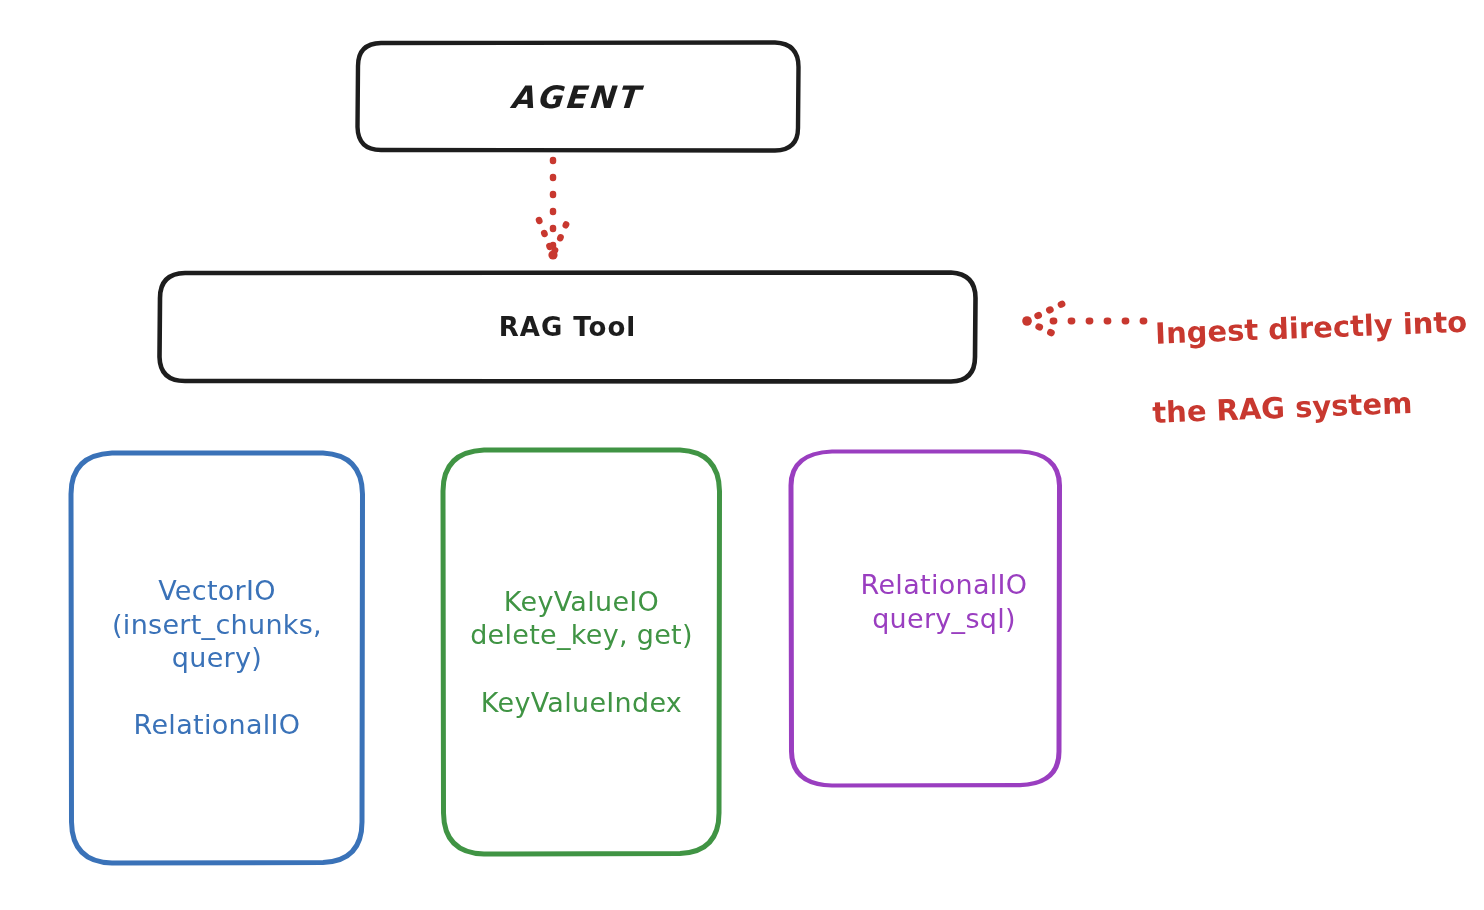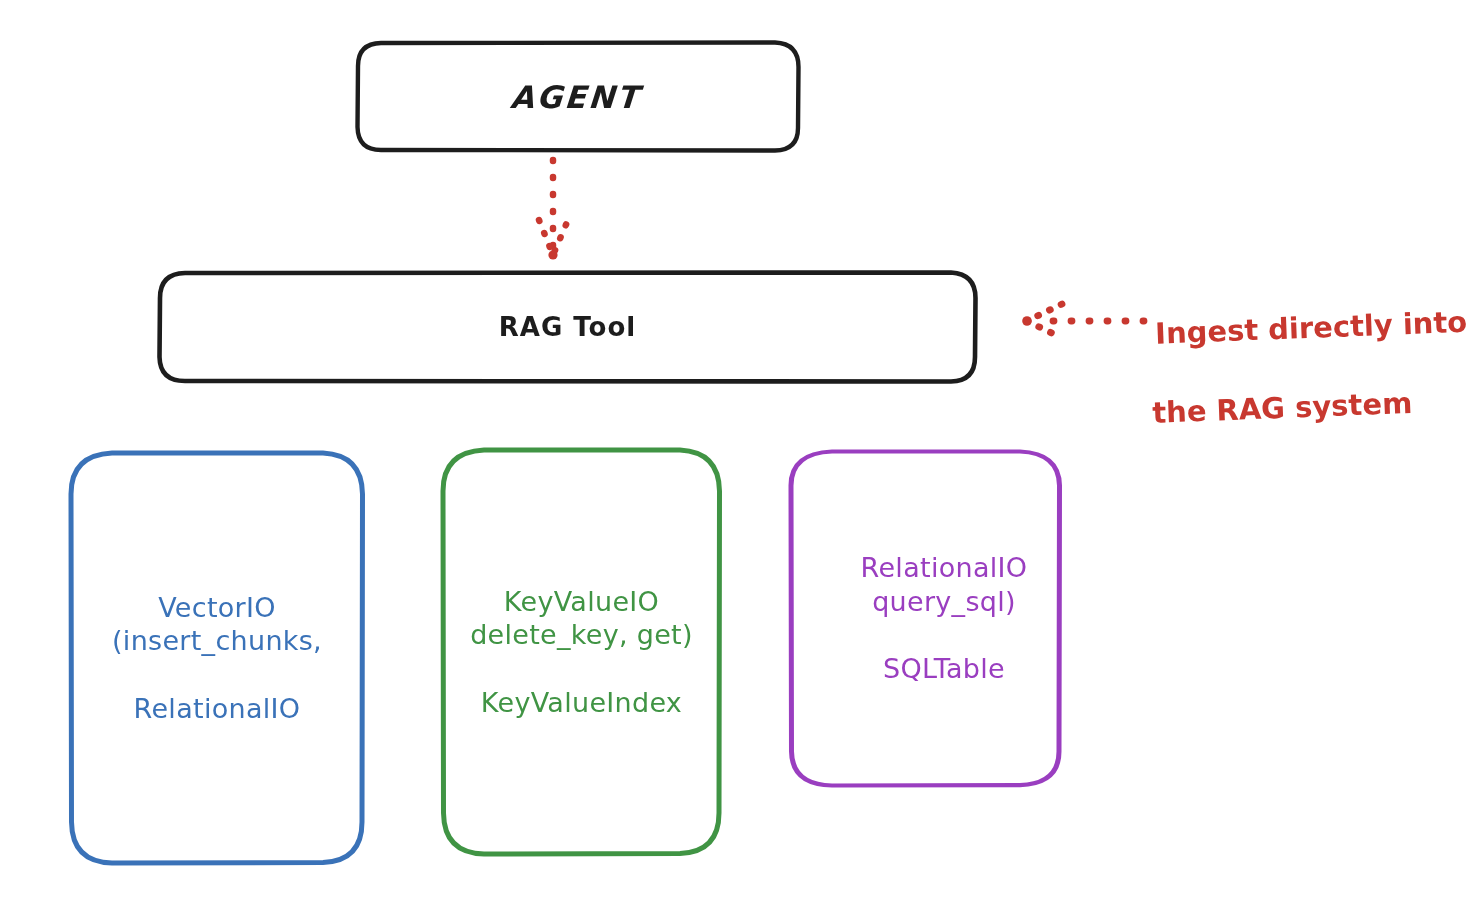--- a/index.html
+++ b/index.html
@@ -164,20 +164,21 @@
   </div>
 
   <div class="node provider" id="vectorio-box">
     <svg class="frame" viewBox="0 0 298 416" preserveAspectRatio="none">
       <path d="M44,3 L255,3 Q294,5 294.5,44 L294,372 Q294,411 255,412.5 L44,413
                Q4,412 3.5,372 L3,44 Q3,5 44,3 Z" fill="#ffffff" stroke="#3a72b8" stroke-width="5" stroke-linecap="round" stroke-linejoin="round"></path>
     </svg>
     <div class="node-text">
       <div class="label-line">VectorIO</div>
       <div class="label-line">(insert_chunks,</div>
+      <div class="label-line">query)</div>
       <div class="block-gap"></div>
       <div class="label-line">RelationalIO</div>
     </div>
   </div>
 
   <div class="node provider" id="keyvalueio-box">
     <svg class="frame" viewBox="0 0 283 410" preserveAspectRatio="none">
       <path d="M44,3 L240,3 Q279,5 279.5,44 L279,366 Q279,405 240,406.5 L44,407
                Q4,406 3.5,366 L3,44 Q3,5 44,3 Z" fill="#ffffff" stroke="#409444" stroke-width="5" stroke-linecap="round" stroke-linejoin="round"></path>
     </svg>
@@ -191,17 +192,16 @@
 
   <div class="node provider" id="relationalio-box">
     <svg class="frame" viewBox="0 0 275 408" preserveAspectRatio="none">
       <path d="M44,3 L232,3 Q271,5 271.5,44 L271,364 Q271,403 232,404.5 L44,405
                Q4,404 3.5,364 L3,44 Q3,5 44,3 Z" fill="#ffffff" stroke="#9a3ec0" stroke-width="5" stroke-linecap="round" stroke-linejoin="round"></path>
     </svg>
     <div class="node-text">
       <div class="label-line">RelationalIO</div>
       <div class="label-line">query_sql)</div>
       <div class="block-gap"></div>
-      <div class="label-line">SQLTable</div>
     </div>
   </div>
 
 </div>
 
 </body></html>

